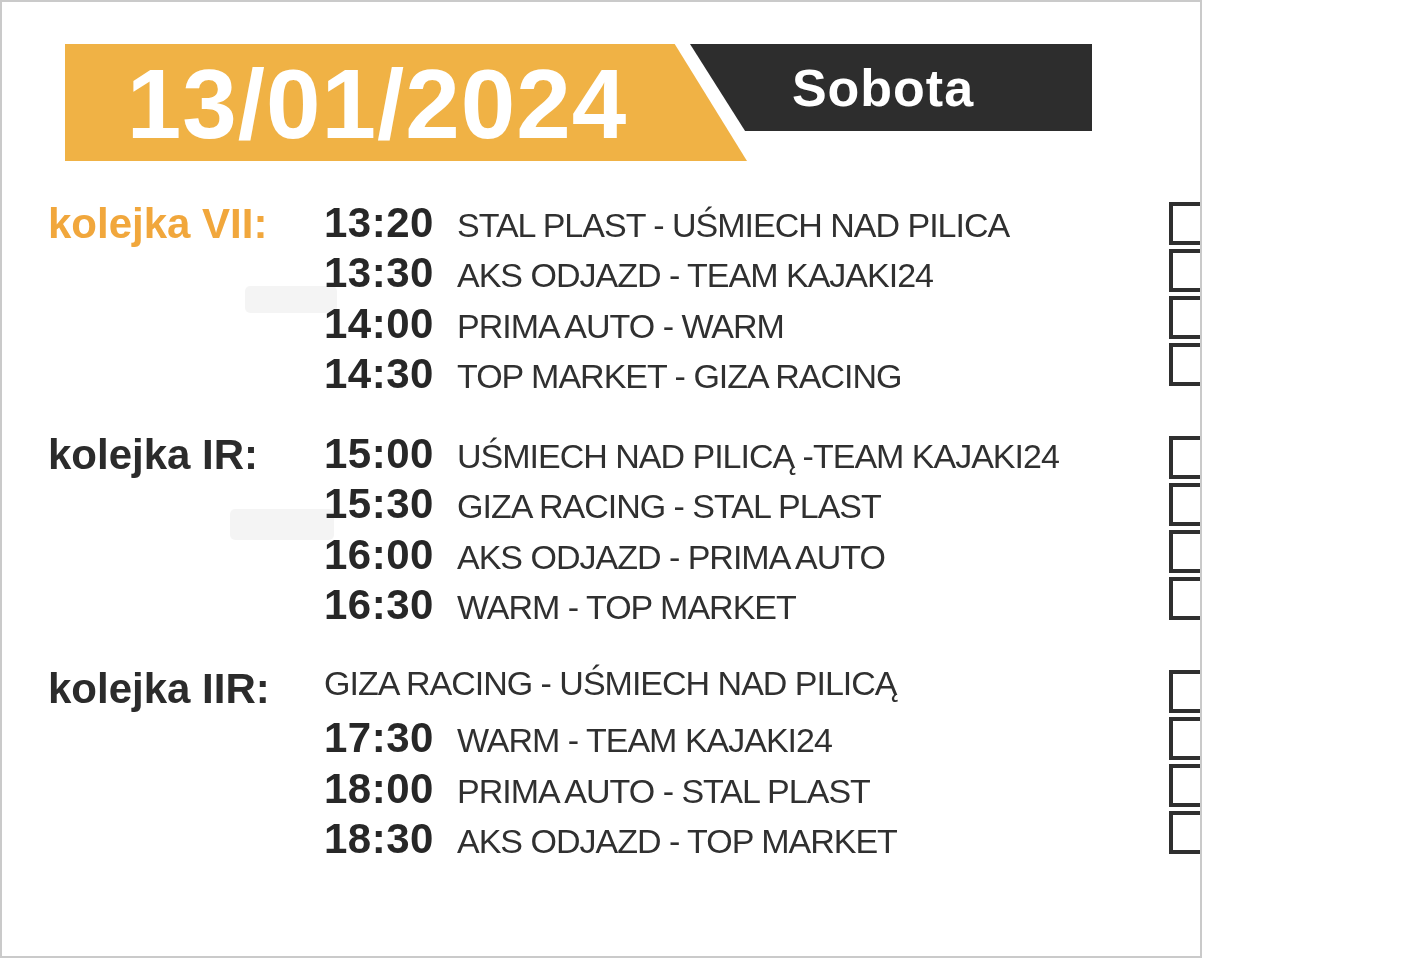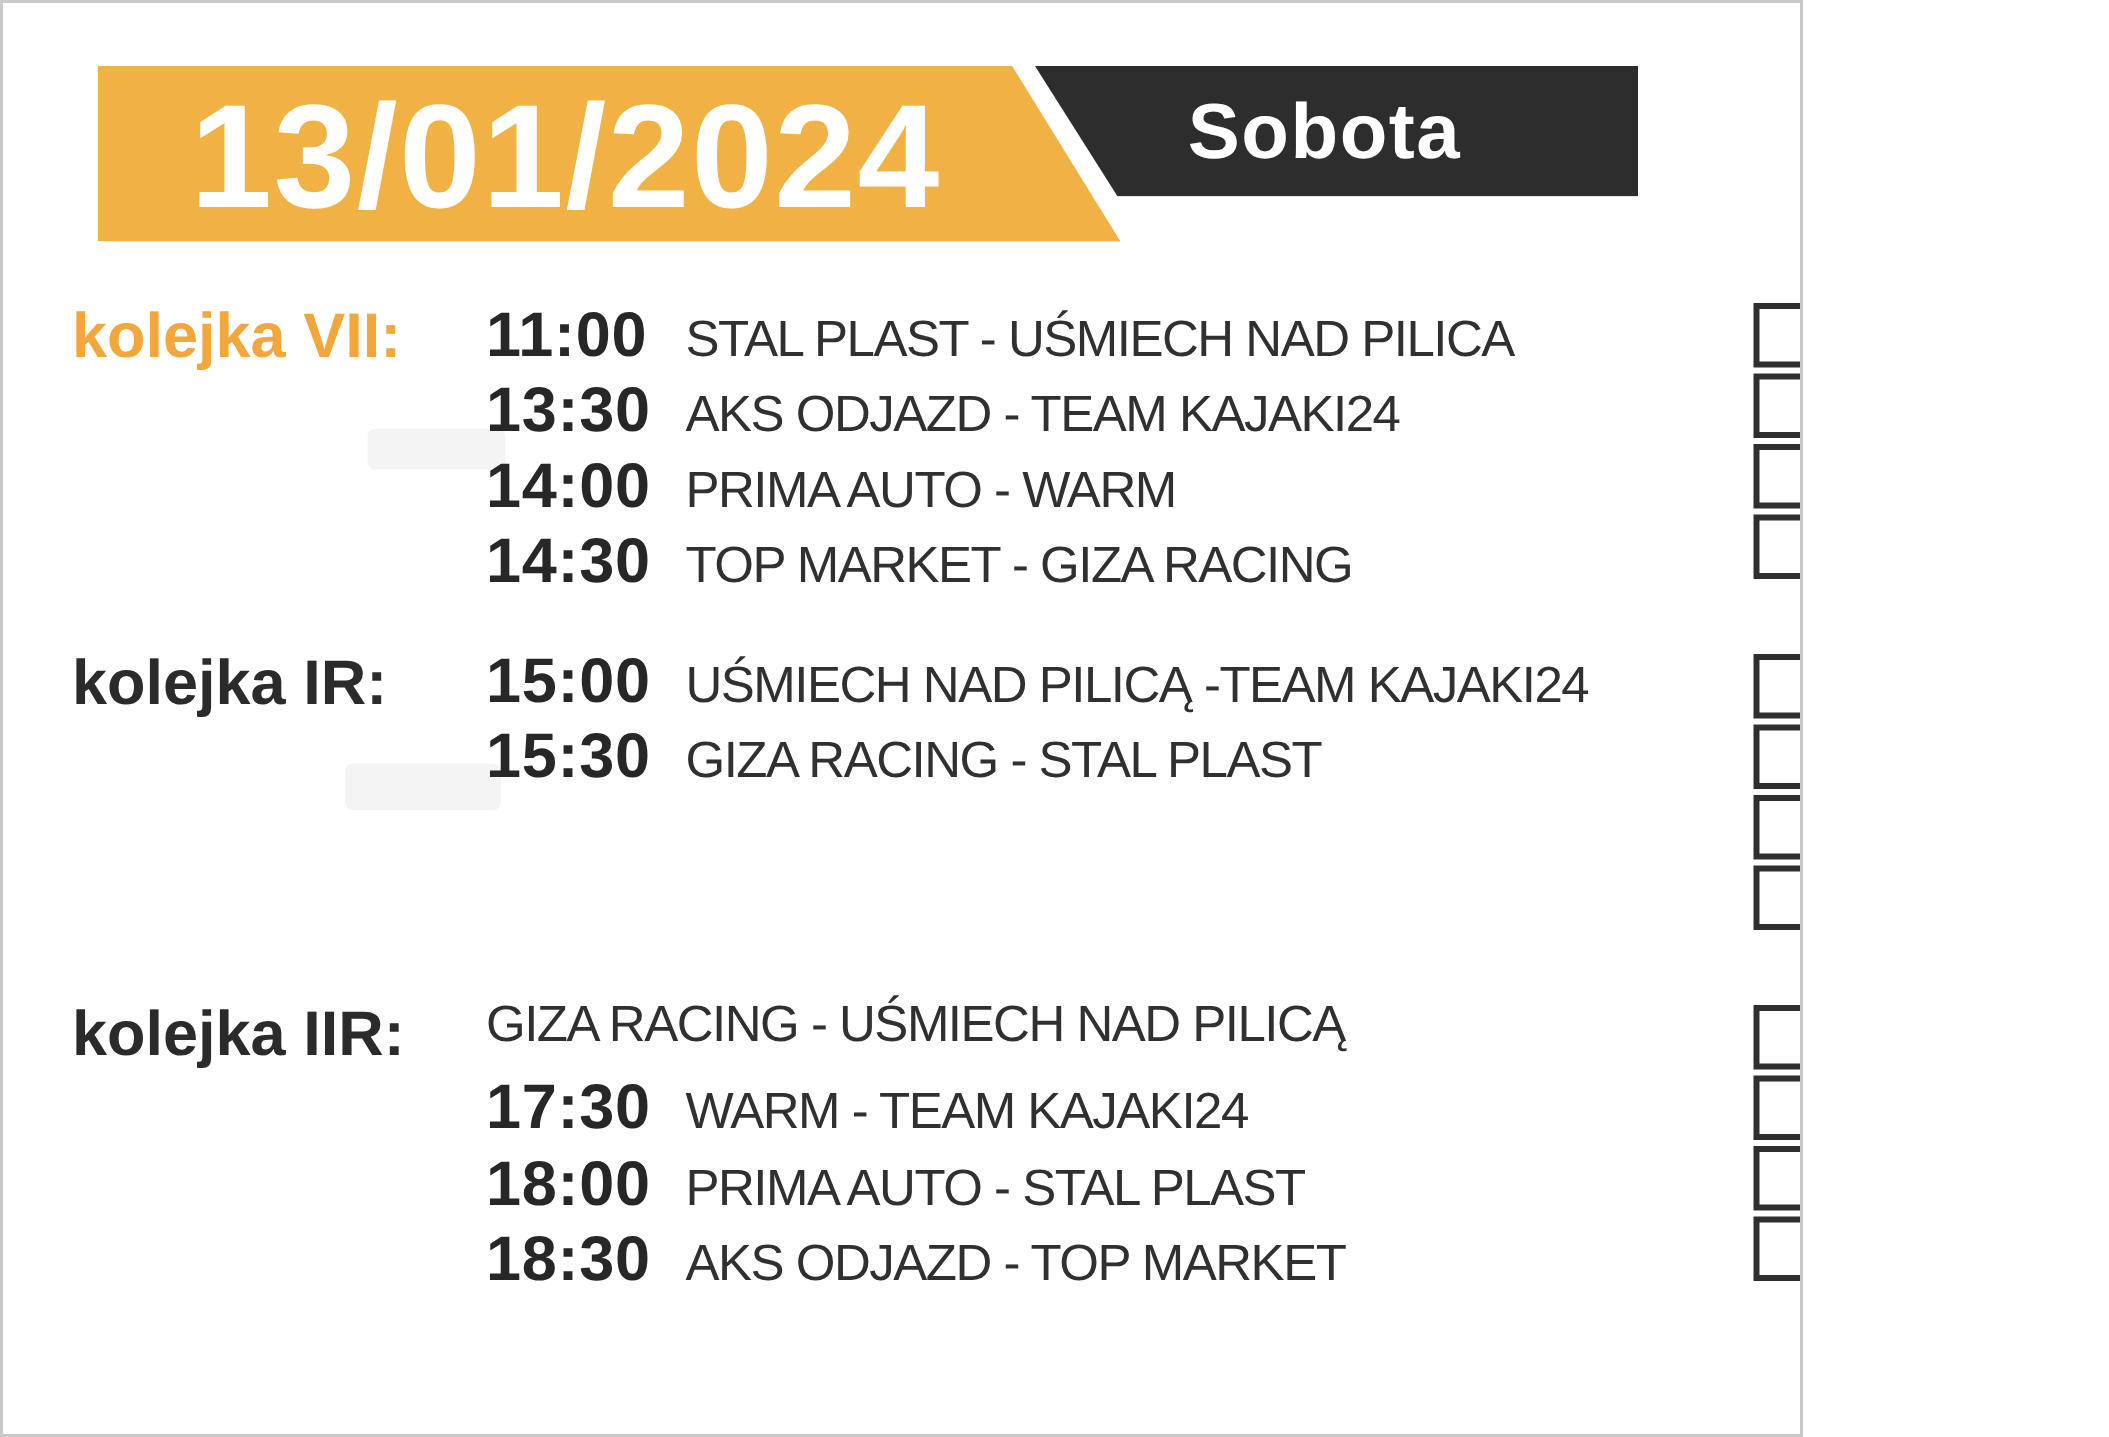--- a/index.html
+++ b/index.html
@@ -80,21 +80,21 @@
     <span class="day-text">Sobota</span>
   </div>
 
   <div class="wm-artifact" style="left:243px;top:284px;width:92px;height:27px;"></div>
   <div class="wm-artifact" style="left:228px;top:507px;width:104px;height:31px;"></div>
 
   <div id="blocks">
       <div class="block-label highlight" style="top: 197px;">kolejka VII:</div>
       <div class="rows" style="top: 197px;">
         <div class="match-row">
-    <span class="match-time">11:00</span>
+    <span class="match-time">13:20</span>
     <span class="match-fixture">STAL PLAST - UŚMIECH NAD PILICA</span>
   </div>
         <div class="match-row">
     <span class="match-time">13:30</span>
     <span class="match-fixture">AKS ODJAZD - TEAM KAJAKI24</span>
   </div>
         <div class="match-row">
     <span class="match-time">14:00</span>
     <span class="match-fixture">PRIMA AUTO - WARM</span>
   </div>
@@ -113,20 +113,28 @@
       <div class="score-box" style="left: 1234px; top: 341px; border-color: rgb(47, 47, 47);"></div>
       <div class="block-label" style="top: 428px;">kolejka IR:</div>
       <div class="rows" style="top: 428px;">
         <div class="match-row">
     <span class="match-time">15:00</span>
     <span class="match-fixture">UŚMIECH NAD PILICĄ -TEAM KAJAKI24</span>
   </div>
         <div class="match-row">
     <span class="match-time">15:30</span>
     <span class="match-fixture">GIZA RACING - STAL PLAST</span>
+  </div>
+        <div class="match-row">
+    <span class="match-time">16:00</span>
+    <span class="match-fixture">AKS ODJAZD - PRIMA AUTO</span>
+  </div>
+        <div class="match-row">
+    <span class="match-time">16:30</span>
+    <span class="match-fixture">WARM - TOP MARKET</span>
   </div>
       </div>
       <div class="score-box" style="left: 1167px; top: 434px; border-color: rgb(47, 47, 47);"></div>
       <div class="score-box" style="left: 1234px; top: 434px; border-color: rgb(47, 47, 47);"></div>
       <div class="score-box" style="left: 1167px; top: 481px; border-color: rgb(47, 47, 47);"></div>
       <div class="score-box" style="left: 1234px; top: 481px; border-color: rgb(47, 47, 47);"></div>
       <div class="score-box" style="left: 1167px; top: 528px; border-color: rgb(47, 47, 47);"></div>
       <div class="score-box" style="left: 1234px; top: 528px; border-color: rgb(47, 47, 47);"></div>
       <div class="score-box" style="left: 1167px; top: 575px; border-color: rgb(47, 47, 47);"></div>
       <div class="score-box" style="left: 1234px; top: 575px; border-color: rgb(47, 47, 47);"></div>

